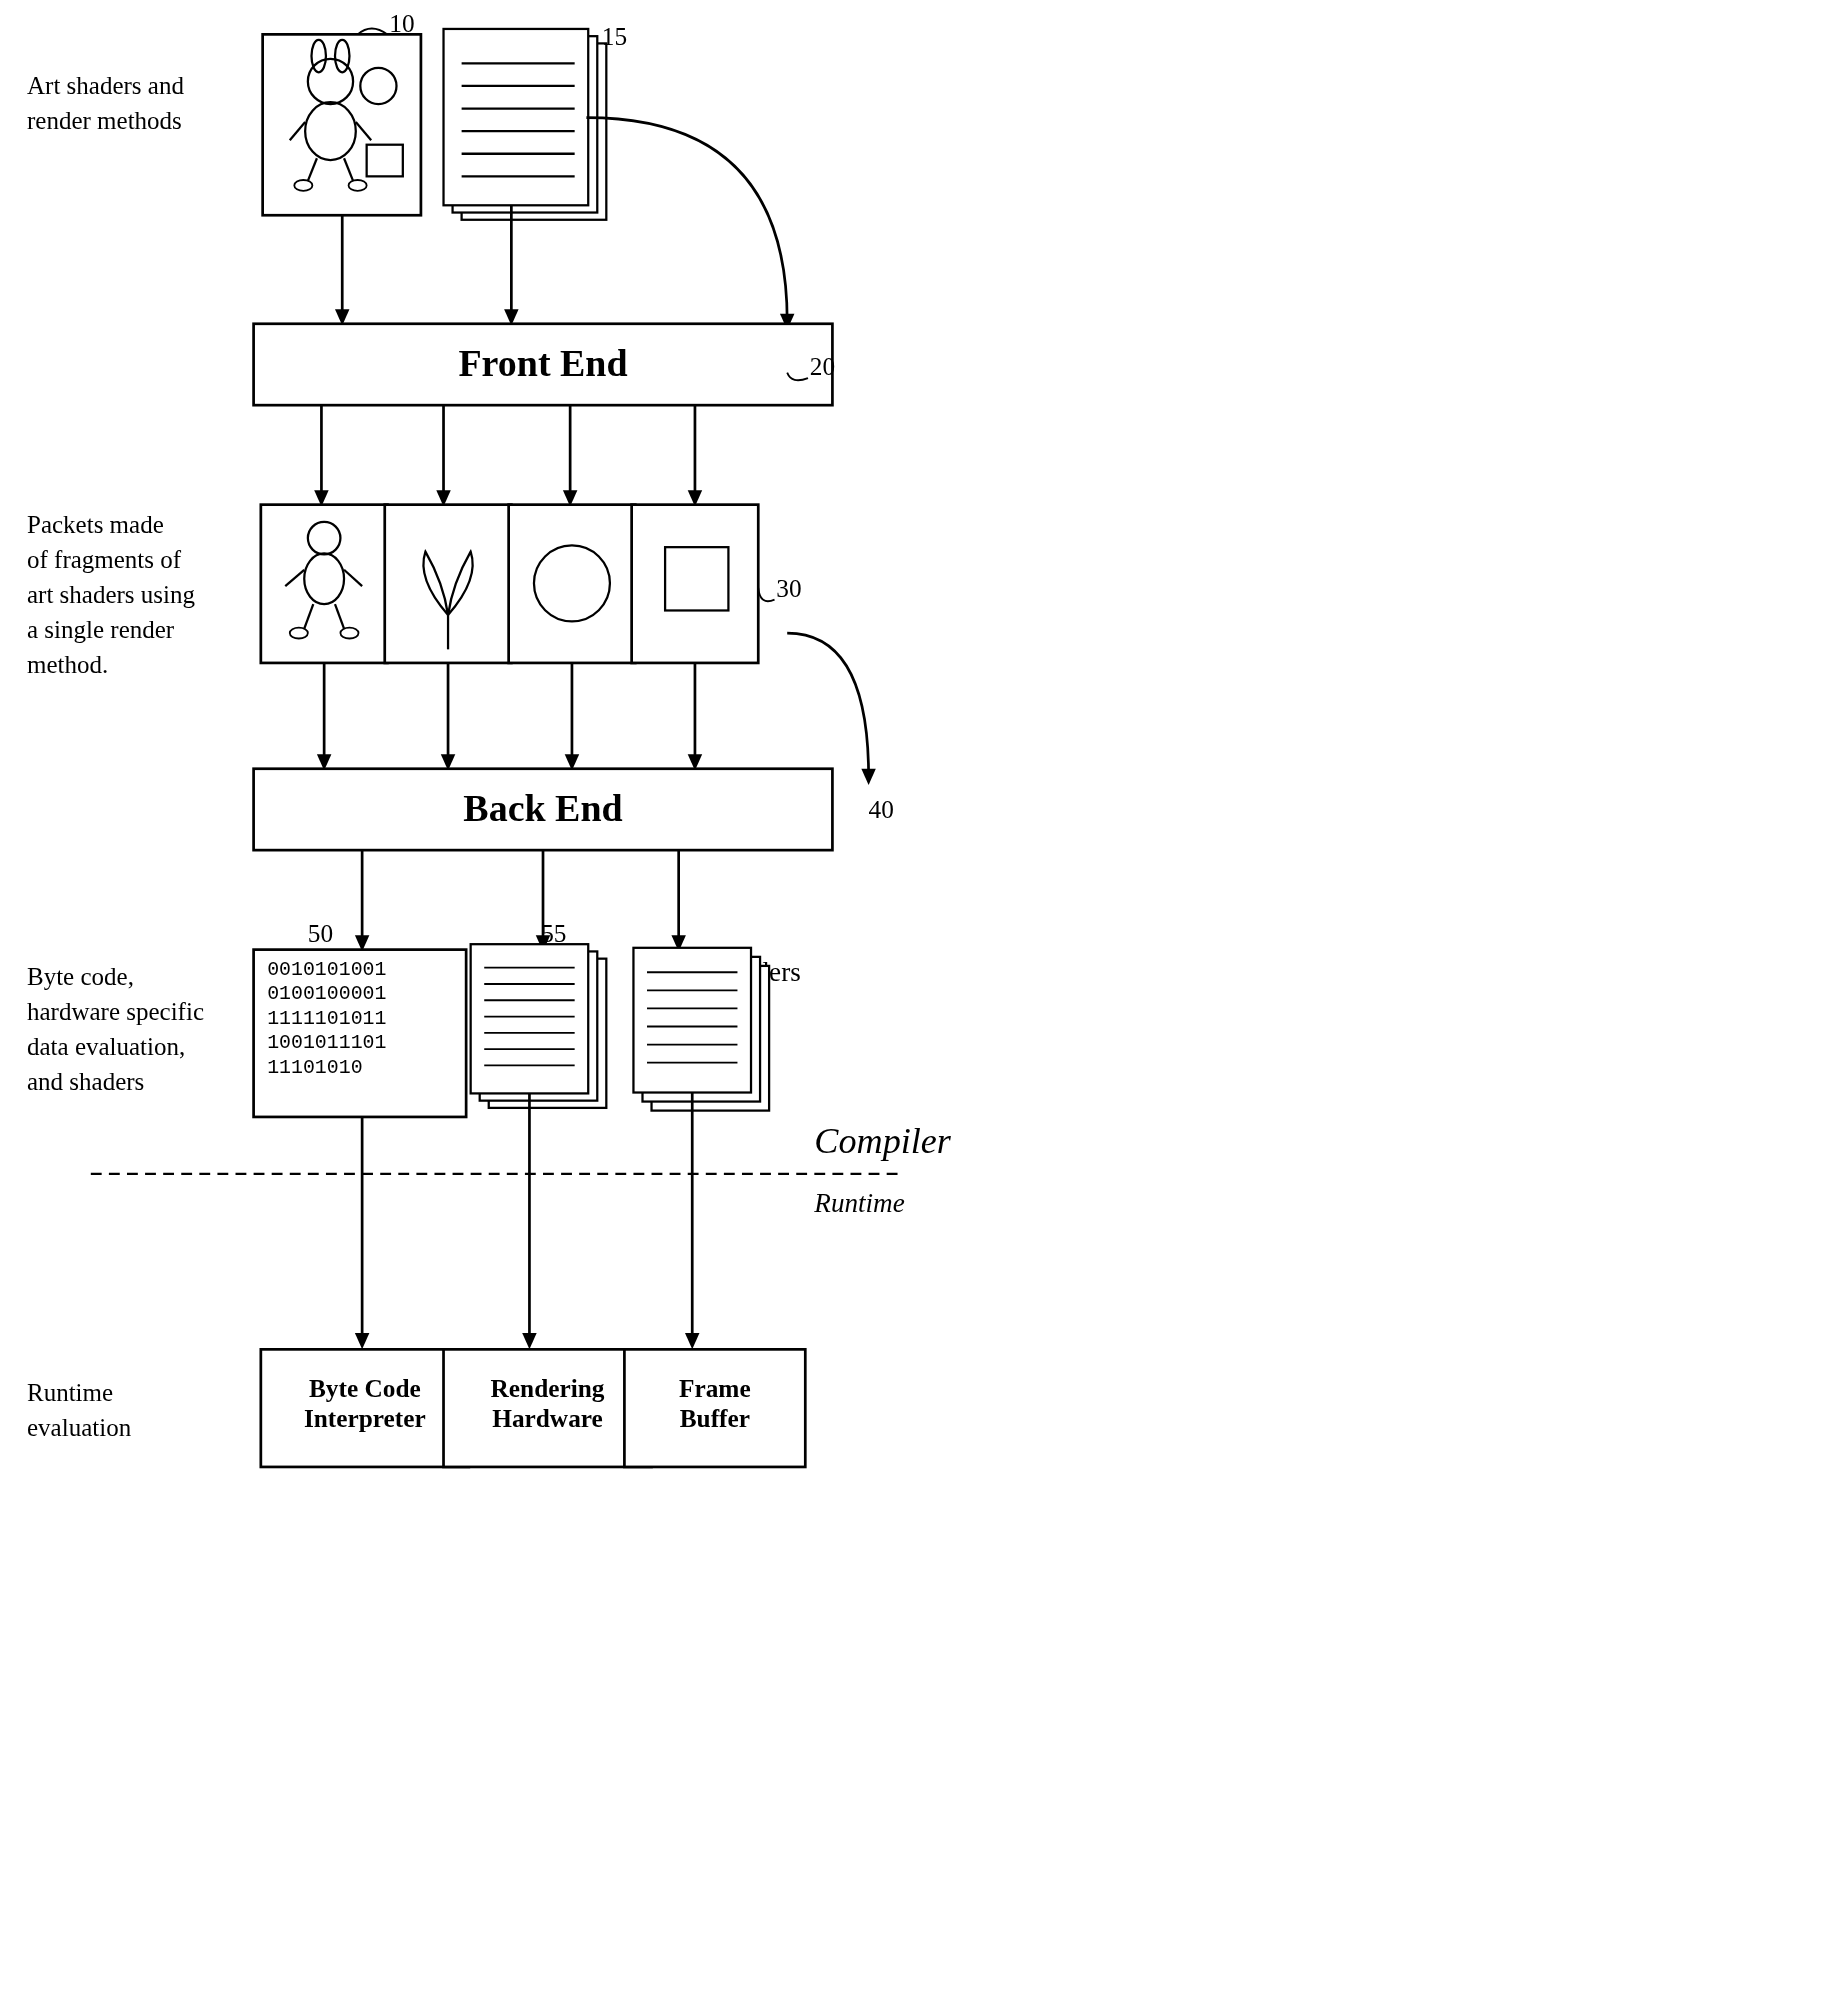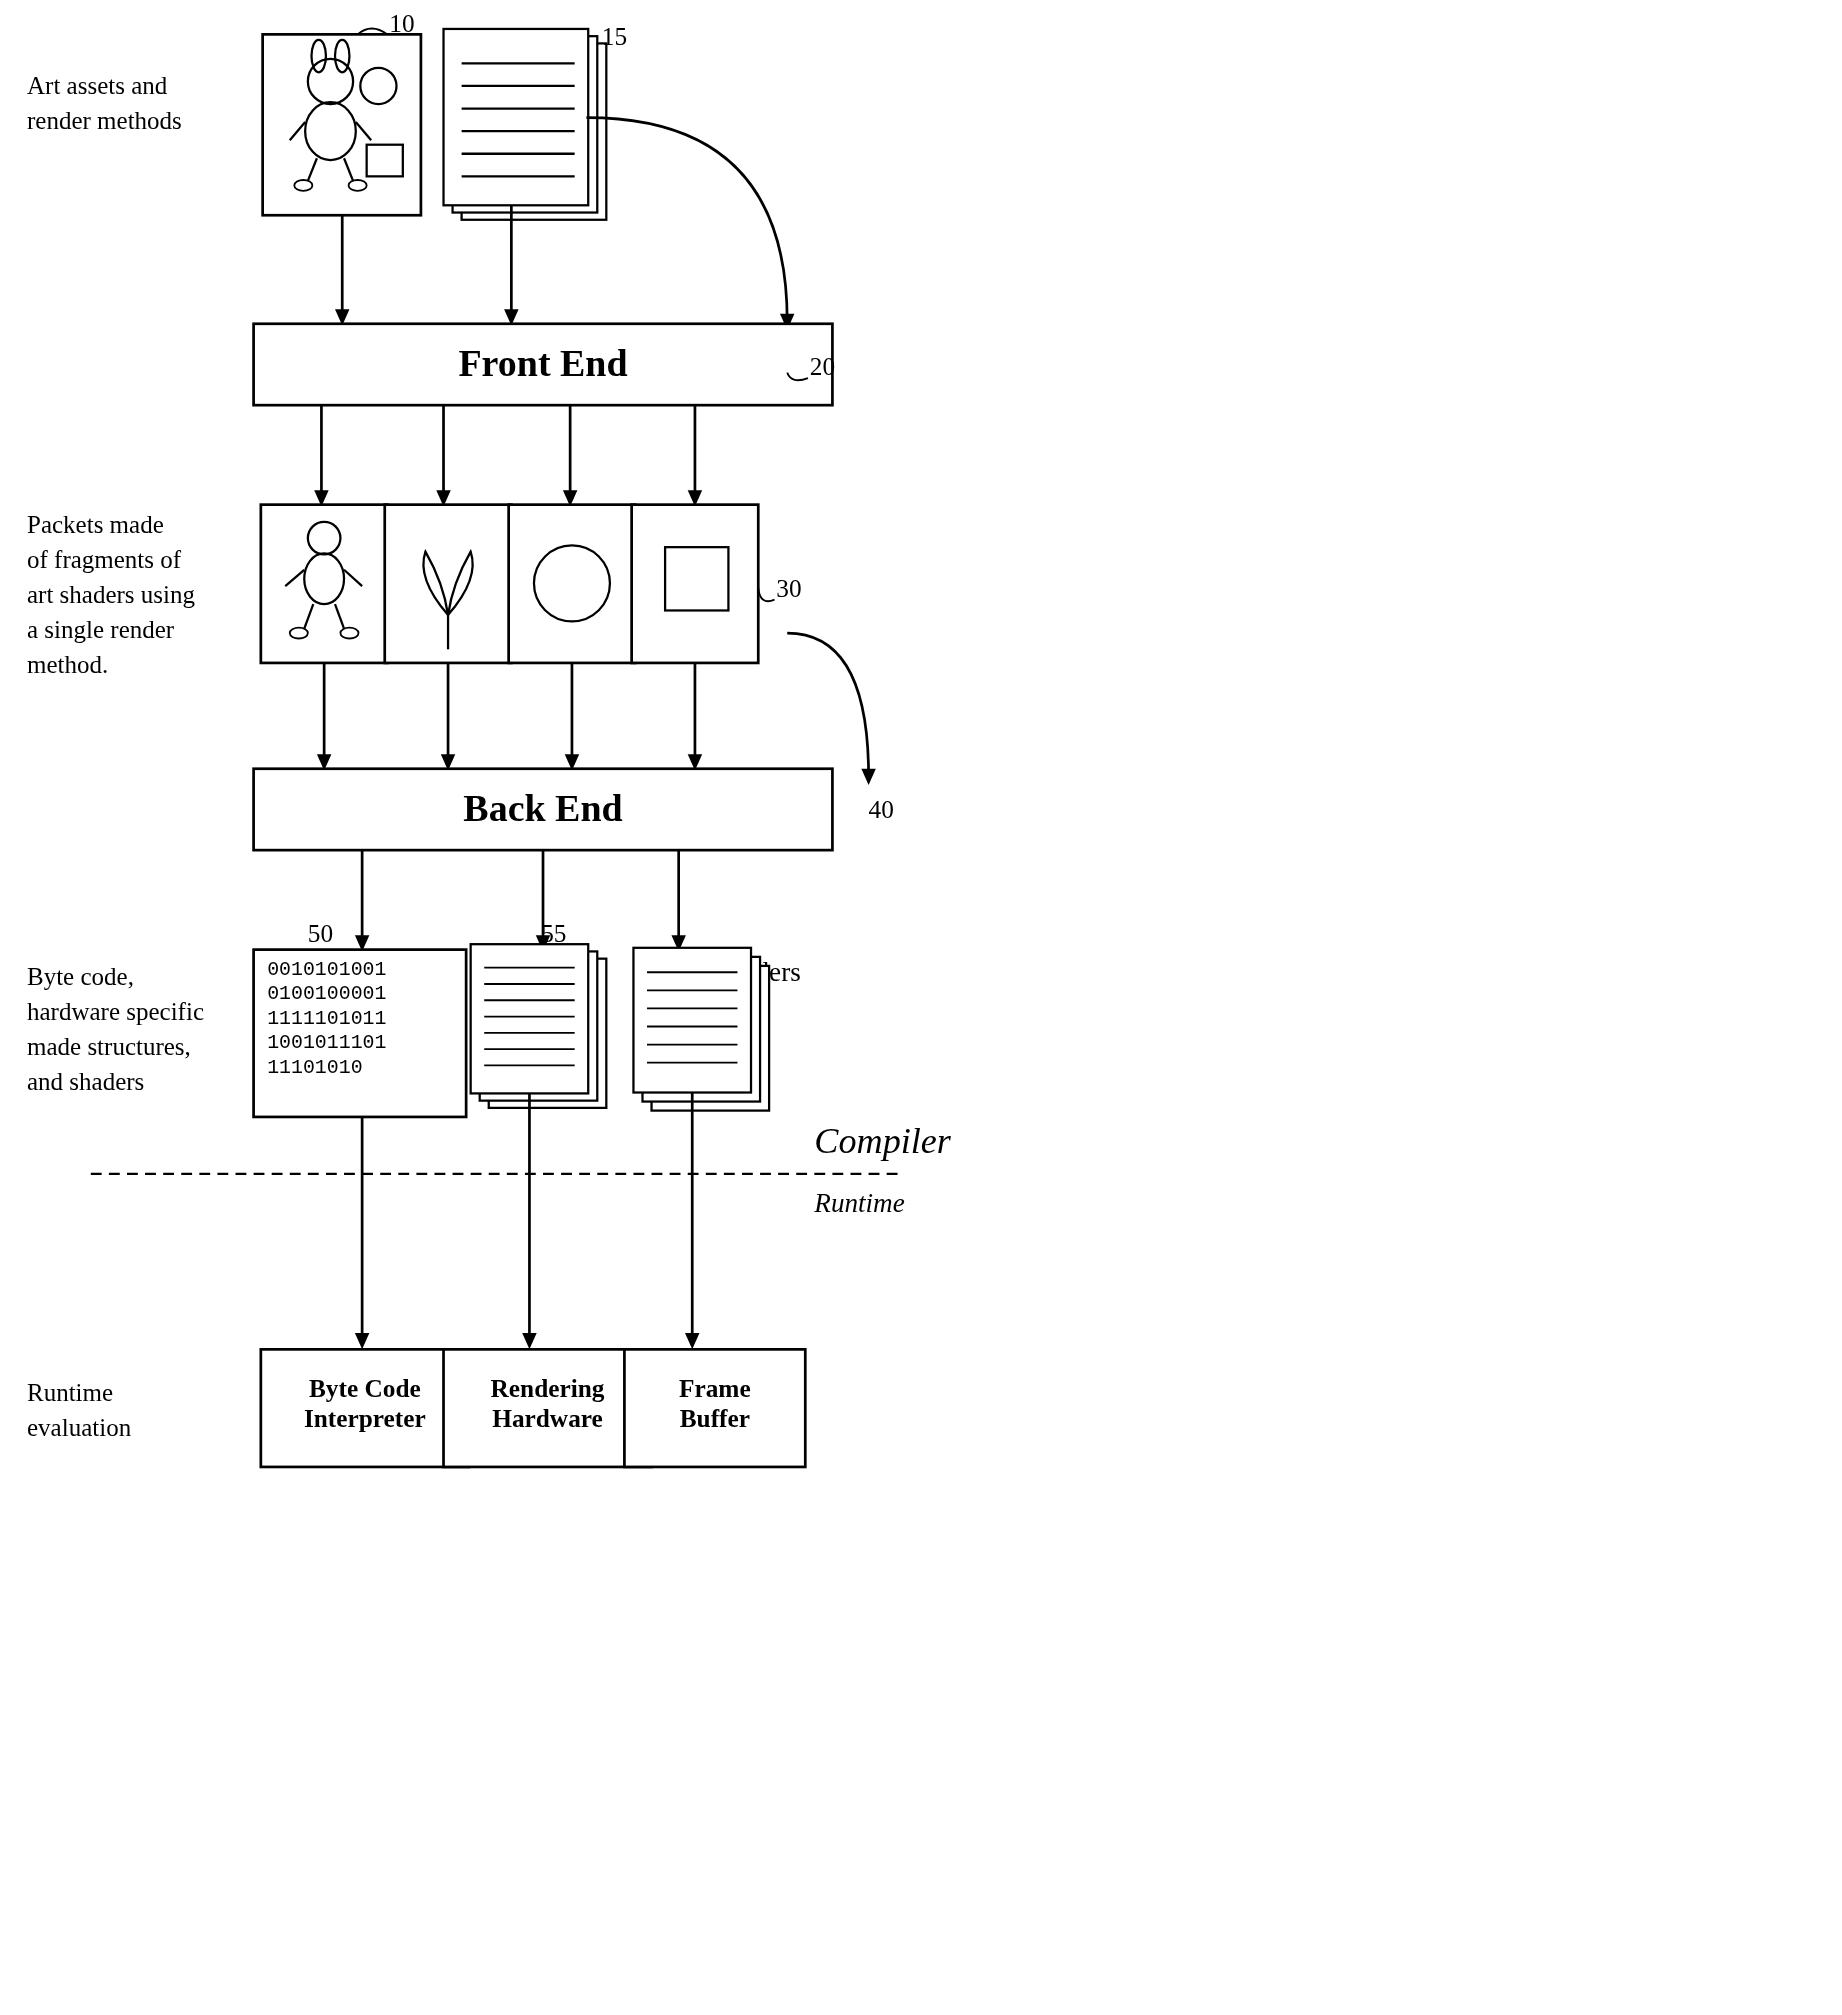--- a/index.html
+++ b/index.html
@@ -244,31 +244,31 @@
 
     <line x1="720" y1="1557" x2="820" y2="1557" stroke="black" stroke-width="3"></line>
     <polygon points="832,1557 814,1549 814,1565" fill="black"></polygon>
 
     <rect x="690" y="1492" width="200" height="130" fill="white" stroke="black" stroke-width="3"></rect>
     <text x="790" y="1545" font-size="28" font-weight="bold" font-family="Times New Roman" text-anchor="middle" fill="black">Frame</text>
     <text x="790" y="1578" font-size="28" font-weight="bold" font-family="Times New Roman" text-anchor="middle" fill="black">Buffer</text>
 
   </svg>
 
-  <div class="left-label" style="top: 68px; width: 181px; white-space: pre-line;">Art assets and
+  <div class="left-label" style="top: 68px; width: 181px; white-space: pre-line;">Art shaders and
 render methods</div>
 
   <div class="left-label" style="top: 507px; width: 199px; white-space: pre-line;">Packets made
 of fragments of
 art shaders using
 a single render
 method.</div>
 
   <div class="left-label" style="top: 959px; width: 199px; white-space: pre-line;">Byte code,
 hardware specific
-made structures,
+data evaluation,
 and shaders</div>
 
   <div class="left-label" style="top: 1375px; width: 163px; white-space: pre-line;">Runtime
 evaluation</div>
 
 </div>
 
 
 </body></html>

